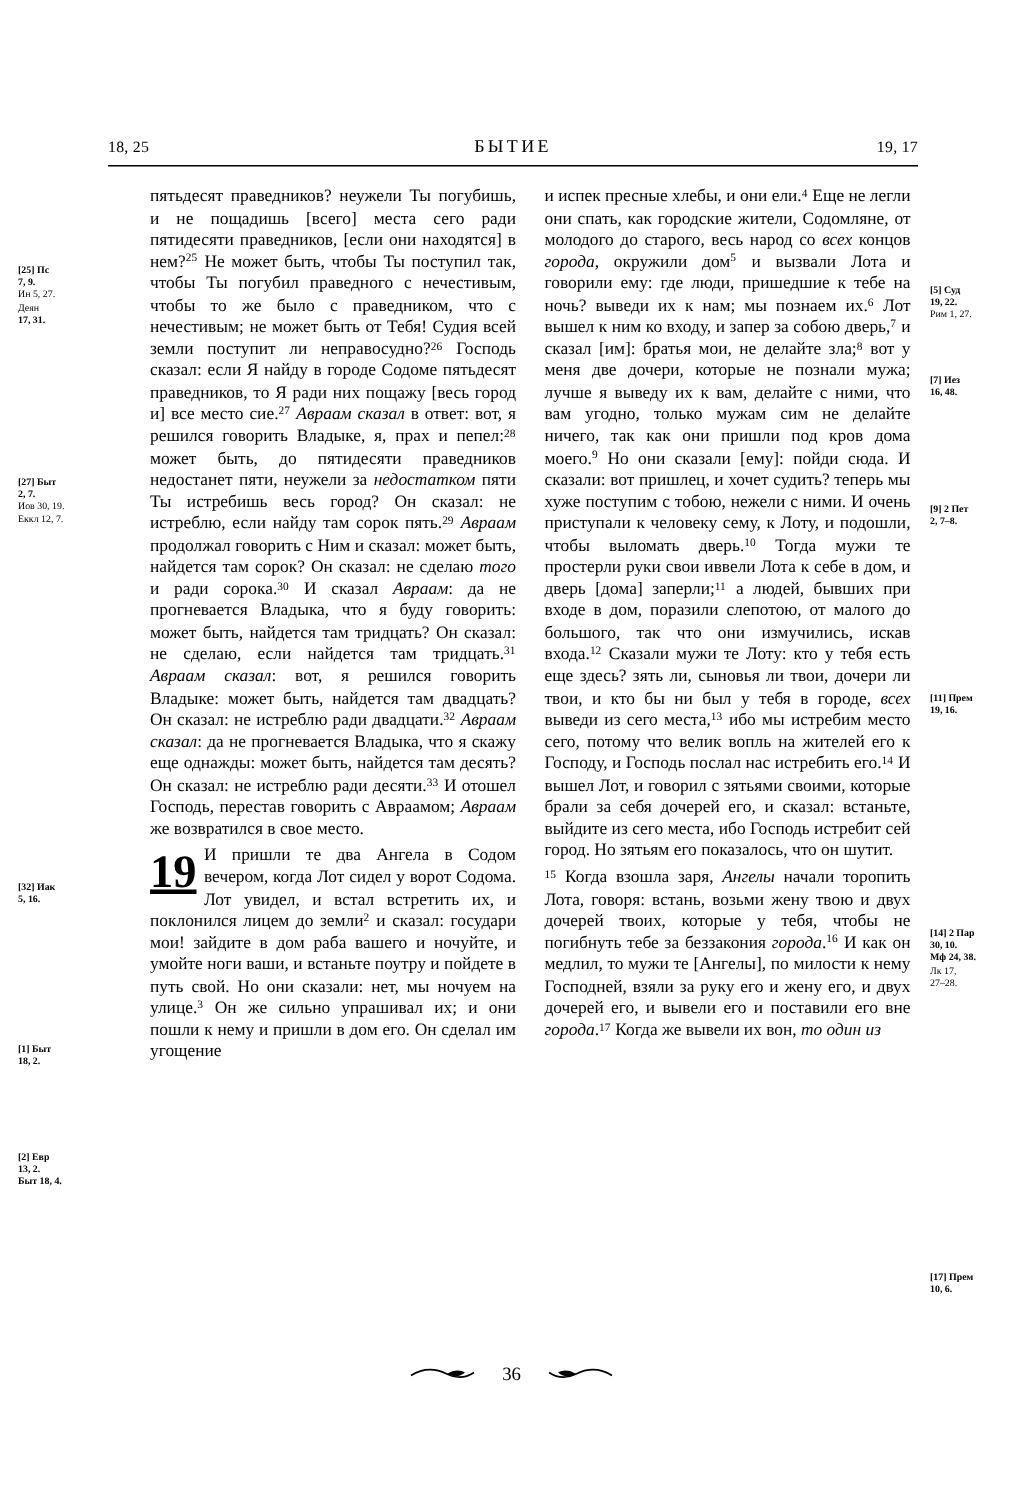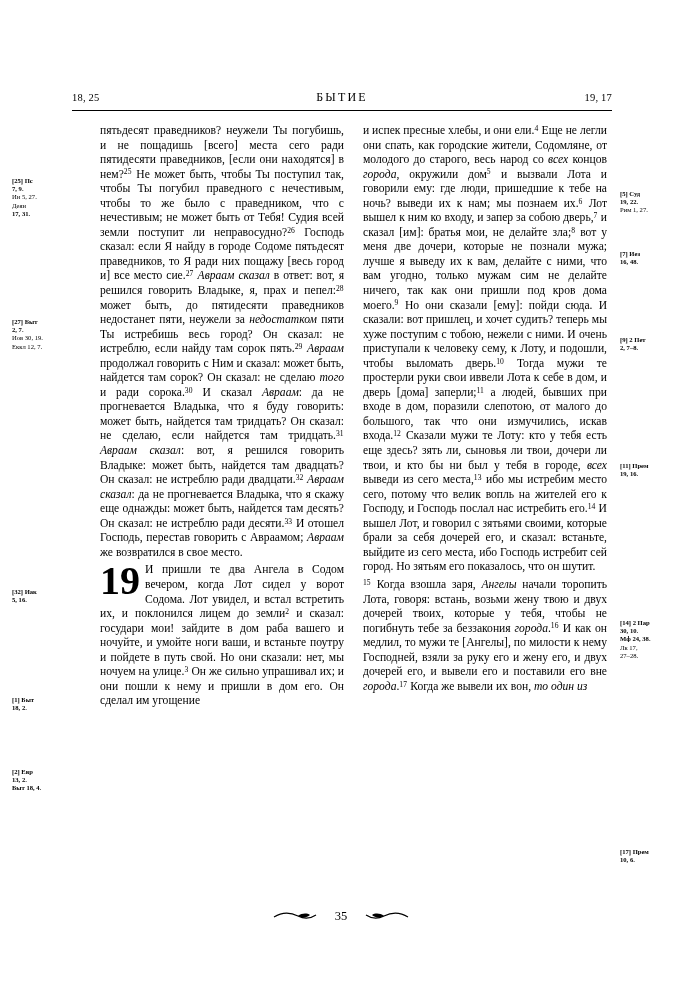--- a/index.html
+++ b/index.html
@@ -76,26 +76,27 @@
     font-size: 7.6px;
     vertical-align: 0.42em;
     line-height: 0;
     padding-right: 0.4px;
   }
   .it { font-style: italic; }
 
   
   .chapnum {
     float: left;
-    font-size: 40px;
+    font-size: 31px;
     line-height: 27px;
     font-weight: bold;
     padding: 2px 5px 0 0;
     margin-top: 2px;
     font-family: "Liberation Serif", serif;
+    text-decoration: underline;
   }
 
   
   .margin-note {
     position: absolute;
     width: 54px;
     font-size: 6.6px;
     line-height: 8.2px;
     font-family: "Liberation Serif", serif;
   }
@@ -215,21 +216,21 @@
     <p id="p-right-2" style="margin-top:3px;"><span class="v">15</span> Когда взошла заря, <span class="it">Ангелы</span> начали торопить Лота, говоря: встань, возьми жену твою и двух дочерей твоих, которые у тебя, чтобы не погибнуть тебе за беззакония <span class="it">города</span>.<span class="v">16</span> И как он медлил, то мужи те [Ангелы], по милости к нему Господней, взяли за руку его и жену его, и двух дочерей его, и вывели его и поставили его вне <span class="it">города</span>.<span class="v">17</span> Когда же вывели их вон, <span class="it">то один из</span></p>
   </div>
 
   <div class="footer">
     <span class="orn">
       <svg width="46" height="10" viewBox="0 0 46 10">
         <path d="M2 6 C10 1, 18 1, 26 5 C32 8, 38 8, 44 4" stroke="#000" stroke-width="1.1" fill="none"></path>
         <path d="M26 5 C30 2, 35 2, 38 4 C35 7, 30 7, 26 5 Z" fill="#000"></path>
       </svg>
     </span>
-    <span class="pageno">35</span>
+    <span class="pageno">36</span>
     <span class="orn">
       <svg width="46" height="10" viewBox="0 0 46 10">
         <path d="M44 6 C36 1, 28 1, 20 5 C14 8, 8 8, 2 4" stroke="#000" stroke-width="1.1" fill="none"></path>
         <path d="M20 5 C16 2, 11 2, 8 4 C11 7, 16 7, 20 5 Z" fill="#000"></path>
       </svg>
     </span>
   </div>
 
 </div>
 

